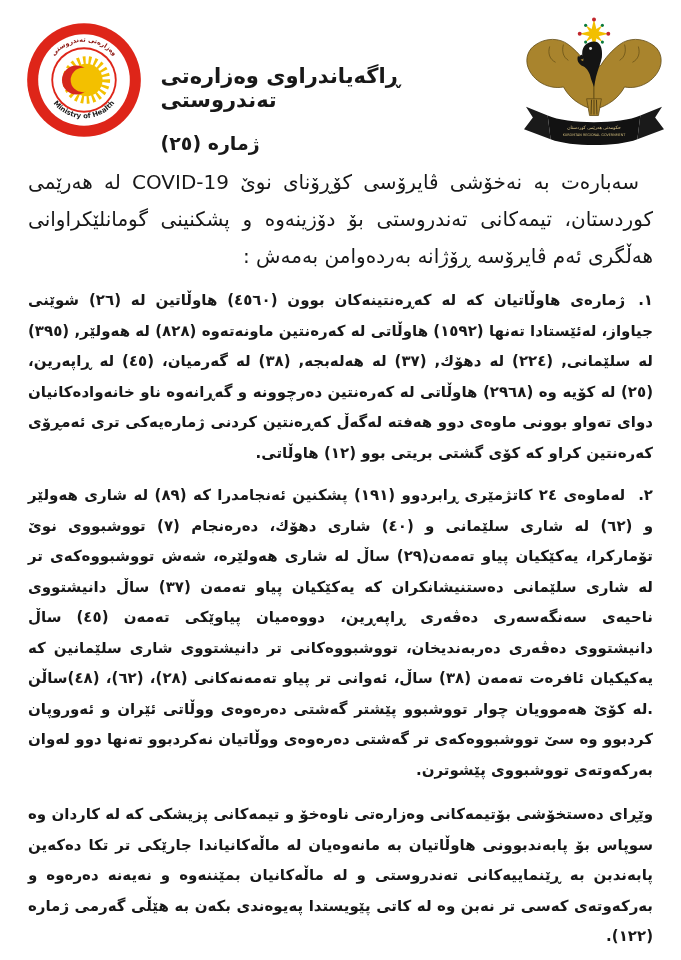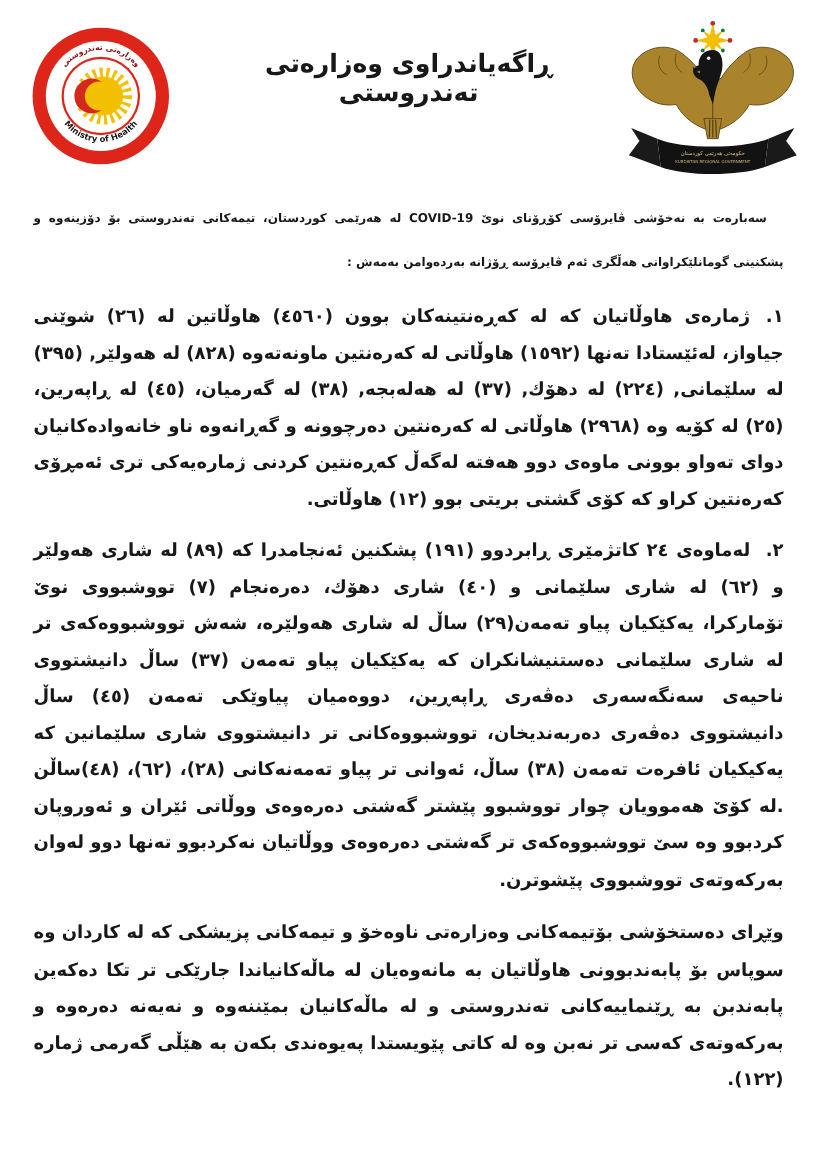--- a/index.html
+++ b/index.html
@@ -5,26 +5,26 @@
   * { margin:0; padding:0; box-sizing:border-box; }
   html, body { background:#ffffff; }
   .page {
     width:681px; height:960px; margin:0 auto; background:#ffffff;
     direction:rtl; font-family:"DejaVu Sans", sans-serif; color:#181818;
     position:relative; overflow:hidden;
   }
   .header { position:relative; height:150px; }
   .logo-moh { position:absolute; top:22px; left:26px; width:116px; height:116px; }
   .logo-krg { position:absolute; top:14px; right:12px; width:150px; height:138px; }
-  .title-block { width:360px; margin:0 auto; text-align:center; padding-top:41px; }
+  .title-block { width:360px; margin:0 auto; text-align:left; padding-top:64px; }
   .doc-title { font-size:21px; font-weight:bold; letter-spacing:0; }
   .doc-number { margin-top:20px; font-size:19px; font-weight:bold; }
   .main { padding:14px 28px 0 28px; }
   .intro {
-    font-size:10px; font-weight:bold; line-height:37px;
+    font-size:20px; font-weight:normal; line-height:37px;
     text-align:justify; text-indent:14px; margin-bottom:10px;
   }
   .items { margin-top:8px; }
   .item {
     font-size:15px; font-weight:bold; line-height:30.5px;
     text-align:justify; margin-bottom:12px;
   }
   .num { padding-left:13px; }
   .closing {
     font-size:15px; font-weight:bold; line-height:30.5px;
@@ -106,20 +106,21 @@
           <path d="M122,103 L144,94 L137,105 L146,117 L119,127 Z" fill="#1a1a1a"></path>
           <path d="M28,103 C48,112 102,112 122,103 L119,127 C98,135 52,135 31,127 Z" fill="#121212"></path>
           <text x="75" y="117" font-size="4.6" fill="#d9c48a" text-anchor="middle">حکومەتی هەرێمی کوردستان</text>
           <text x="75" y="123.5" font-size="3.4" fill="#cbb77a" text-anchor="middle">KURDISTAN REGIONAL GOVERNMENT</text>
         </g>
       </svg>
     </div>
 
     <div class="title-block">
       <div class="doc-title">ڕاگەیاندراوی وەزارەتی تەندروستی</div>
+      <div class="doc-number">ژمارە (٢٥)</div>
     </div>
   </div>
 
   <div class="main">
 
     <p class="intro">سەبارەت بە نەخۆشی ڤایرۆسی کۆڕۆنای نوێ COVID-19 لە هەرێمی کوردستان، تیمەکانی تەندروستی بۆ دۆزینەوە و پشکنینی گومانلێکراوانی هەڵگری ئەم ڤایرۆسە ڕۆژانە بەردەوامن بەمەش :</p>
 
     <div class="items">
       <div class="item">
         <span class="num">١.</span><span>ژمارەی هاوڵاتیان کە لە کەڕەنتینەکان بوون (٤٥٦٠) هاوڵاتین لە (٢٦) شوێنی جیاواز، لەئێستادا تەنها (١٥٩٢) هاوڵاتی لە کەرەنتین ماونەتەوە (٨٢٨) لە هەولێر, (٣٩٥) لە سلێمانی, (٢٢٤) لە دهۆك, (٣٧) لە هەلەبجە, (٣٨) لە گەرمیان، (٤٥) لە ڕاپەرین، (٢٥) لە کۆیە وە (٢٩٦٨) هاوڵاتی لە کەرەنتین دەرچوونە و گەڕانەوە ناو خانەوادەکانیان دوای تەواو بوونی ماوەی دوو هەفتە لەگەڵ کەڕەنتین کردنی ژمارەیەکی تری ئەمڕۆی کەرەنتین کراو کە کۆی گشتی بریتی بوو (١٢) هاوڵاتی.</span>

